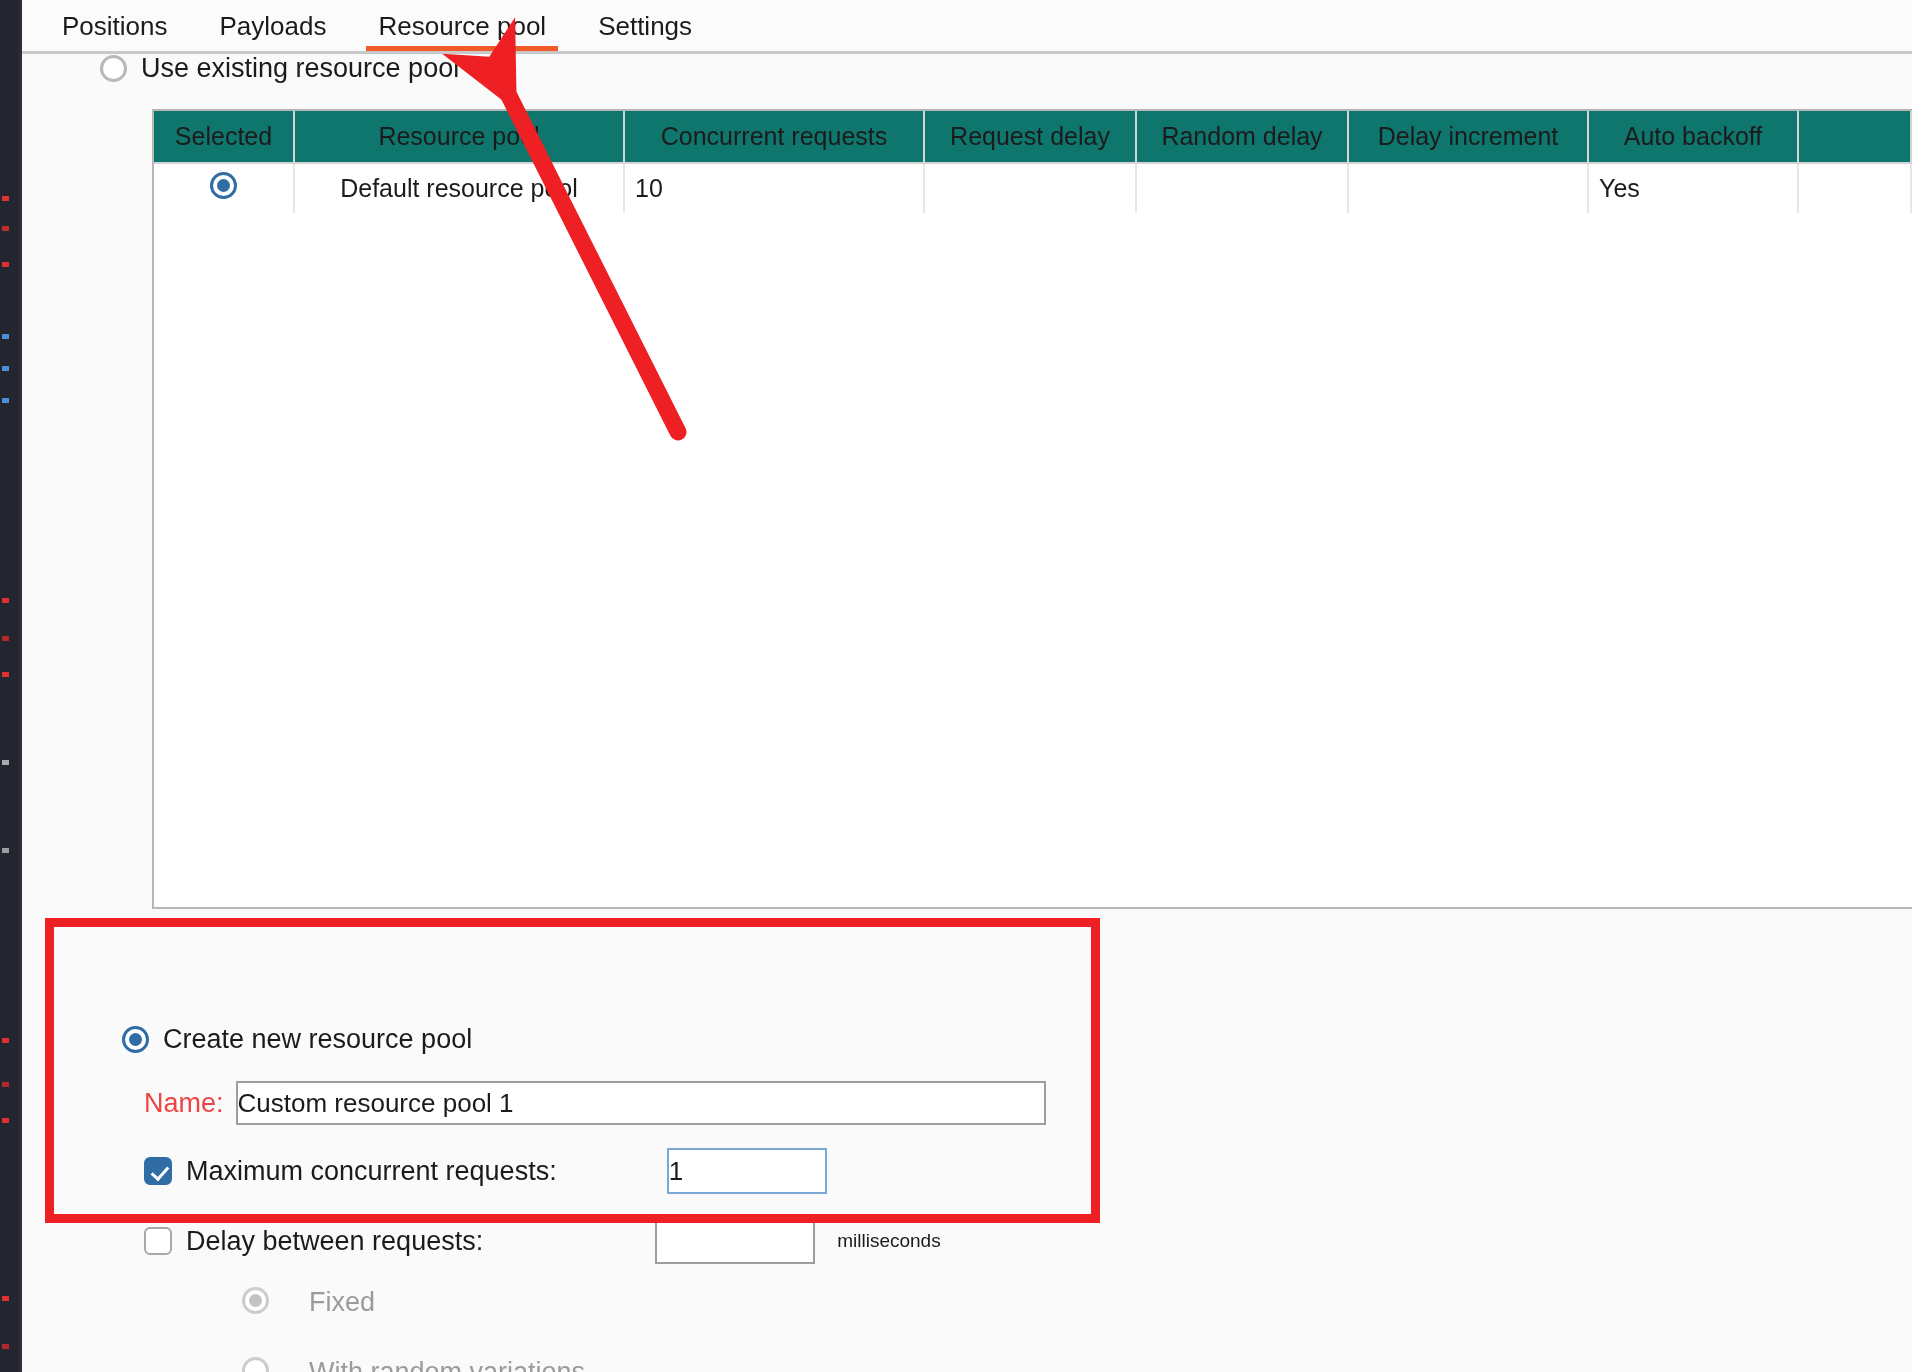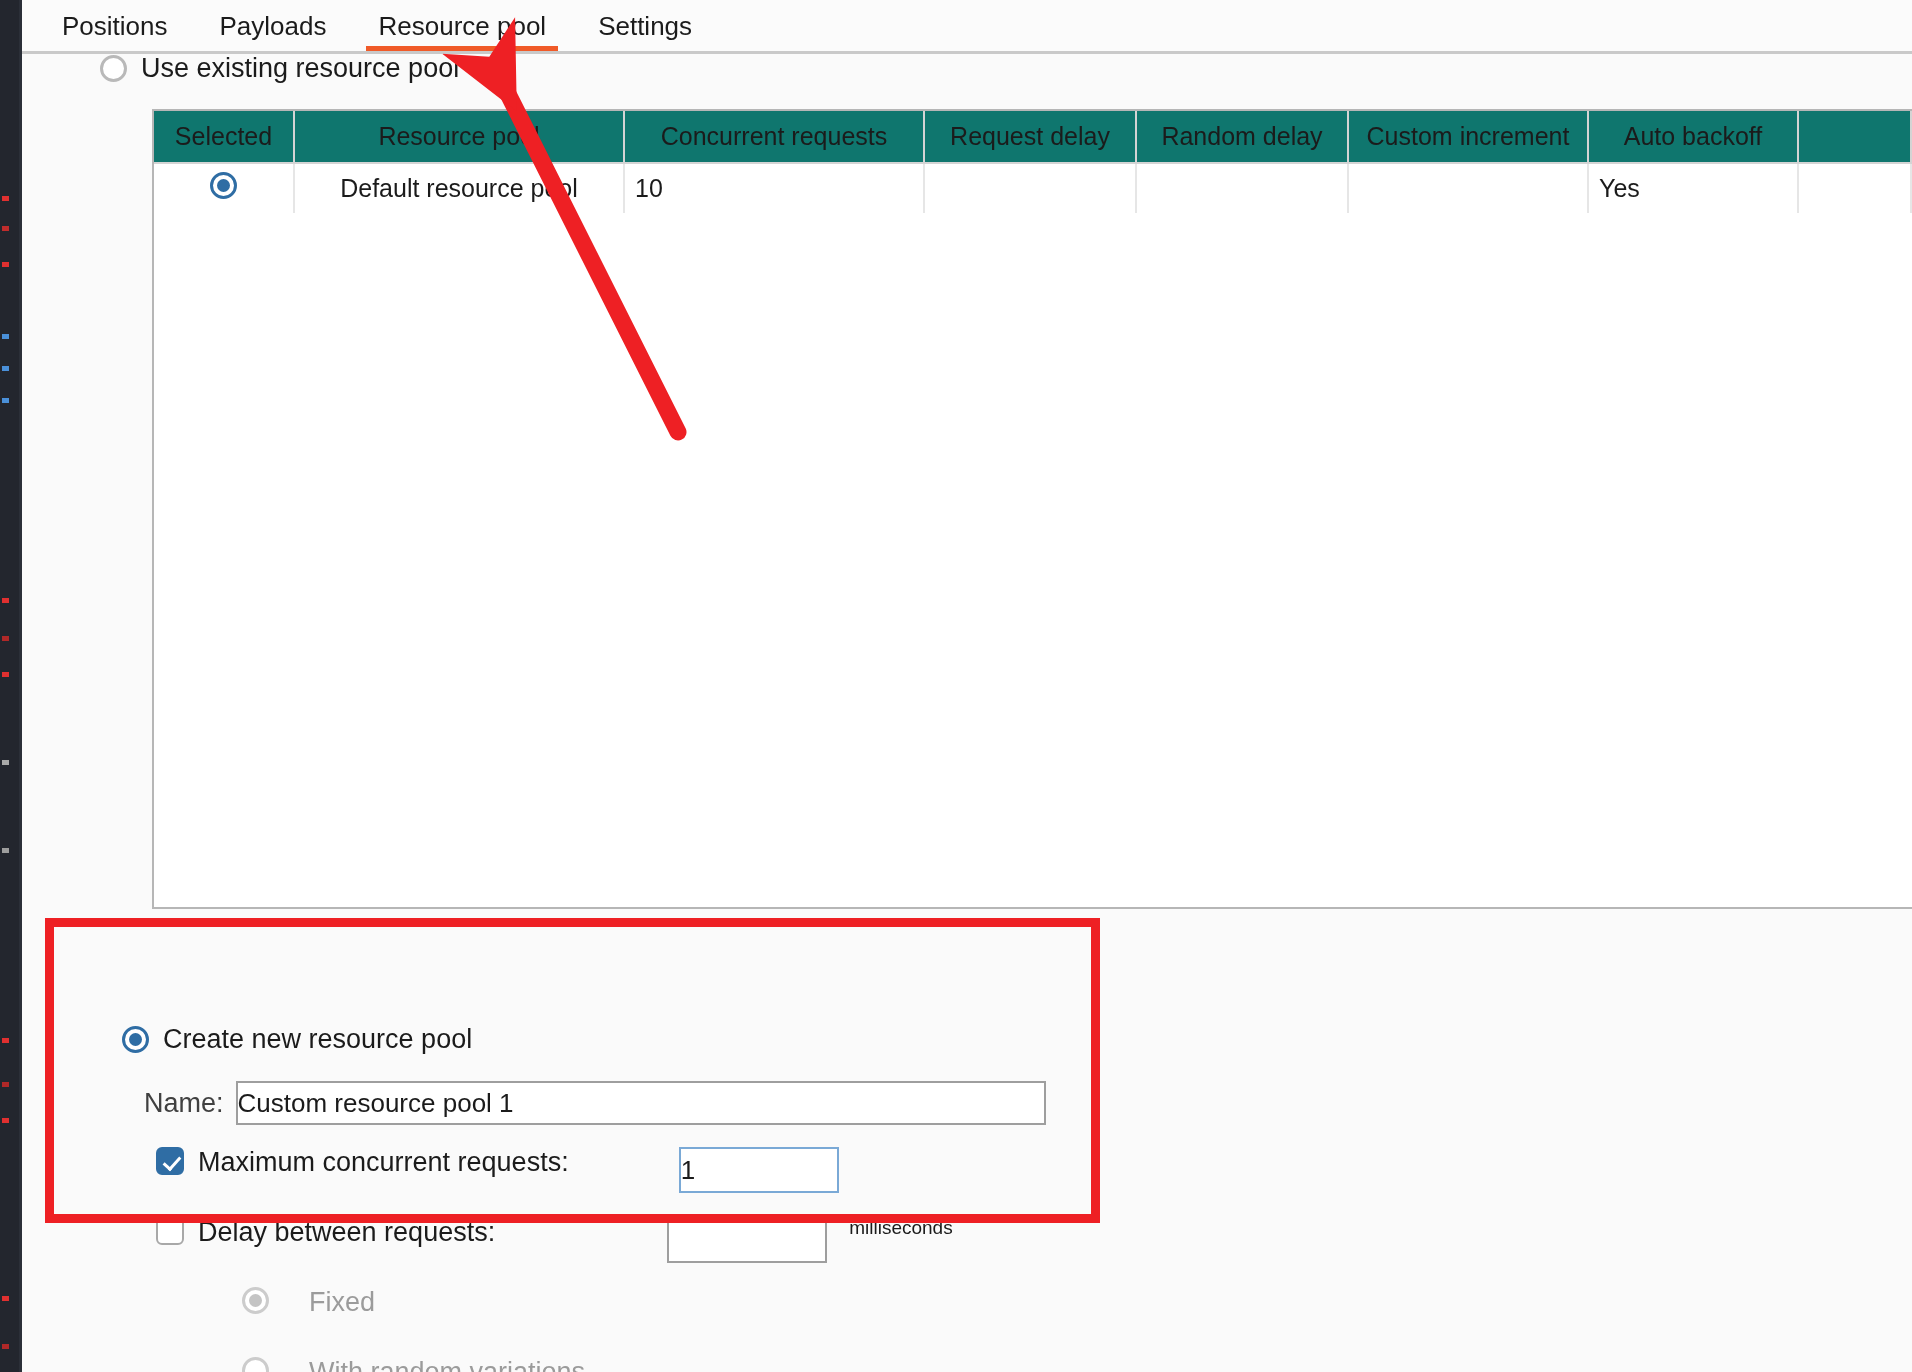--- a/index.html
+++ b/index.html
@@ -217,40 +217,40 @@
   }
 
   #name-row {
     display: flex;
     align-items: center;
     margin-left: 22px;
     margin-bottom: 22px;
   }
   #name-row .label {
     font-size: 27px;
-    color: #404040;
+    color: #ef4444;
     margin-right: 12px;
   }
   .textbox {
     height: 44px;
     border: 2px solid #9e9e9e;
     background: #ffffff;
     font-size: 26px;
     color: #1b1b1b;
     padding: 0 0;
     line-height: 40px;
     font-family: "Liberation Sans", sans-serif;
     outline: none;
   }
   #name-input { width: 810px; }
 
   .opt-row {
     display: flex;
-    align-items: flex-start;
-    margin-left: 34px;
+    align-items: center;
+    margin-left: 22px;
     margin-bottom: 22px;
     height: 48px;
   }
   .opt-row .label {
     font-size: 27px;
     color: #1b1b1b;
     margin-left: 14px;
     white-space: nowrap;
   }
   .spacer-to-field { flex: 0 0 auto; }
@@ -354,21 +354,21 @@
           <col style="width:210px">
           <col>
         </colgroup>
         <thead>
           <tr>
             <th>Selected</th>
             <th>Resource pool</th>
             <th>Concurrent requests</th>
             <th>Request delay</th>
             <th>Random delay</th>
-            <th>Custom increment</th>
+            <th>Delay increment</th>
             <th>Auto backoff</th>
             <th></th>
           </tr>
         </thead>
         <tbody>
           <tr>
             <td class="c-selected">
               <span class="radio checked radio-cell"></span>
             </td>
             <td class="c-pool">Default resource pool</td>

